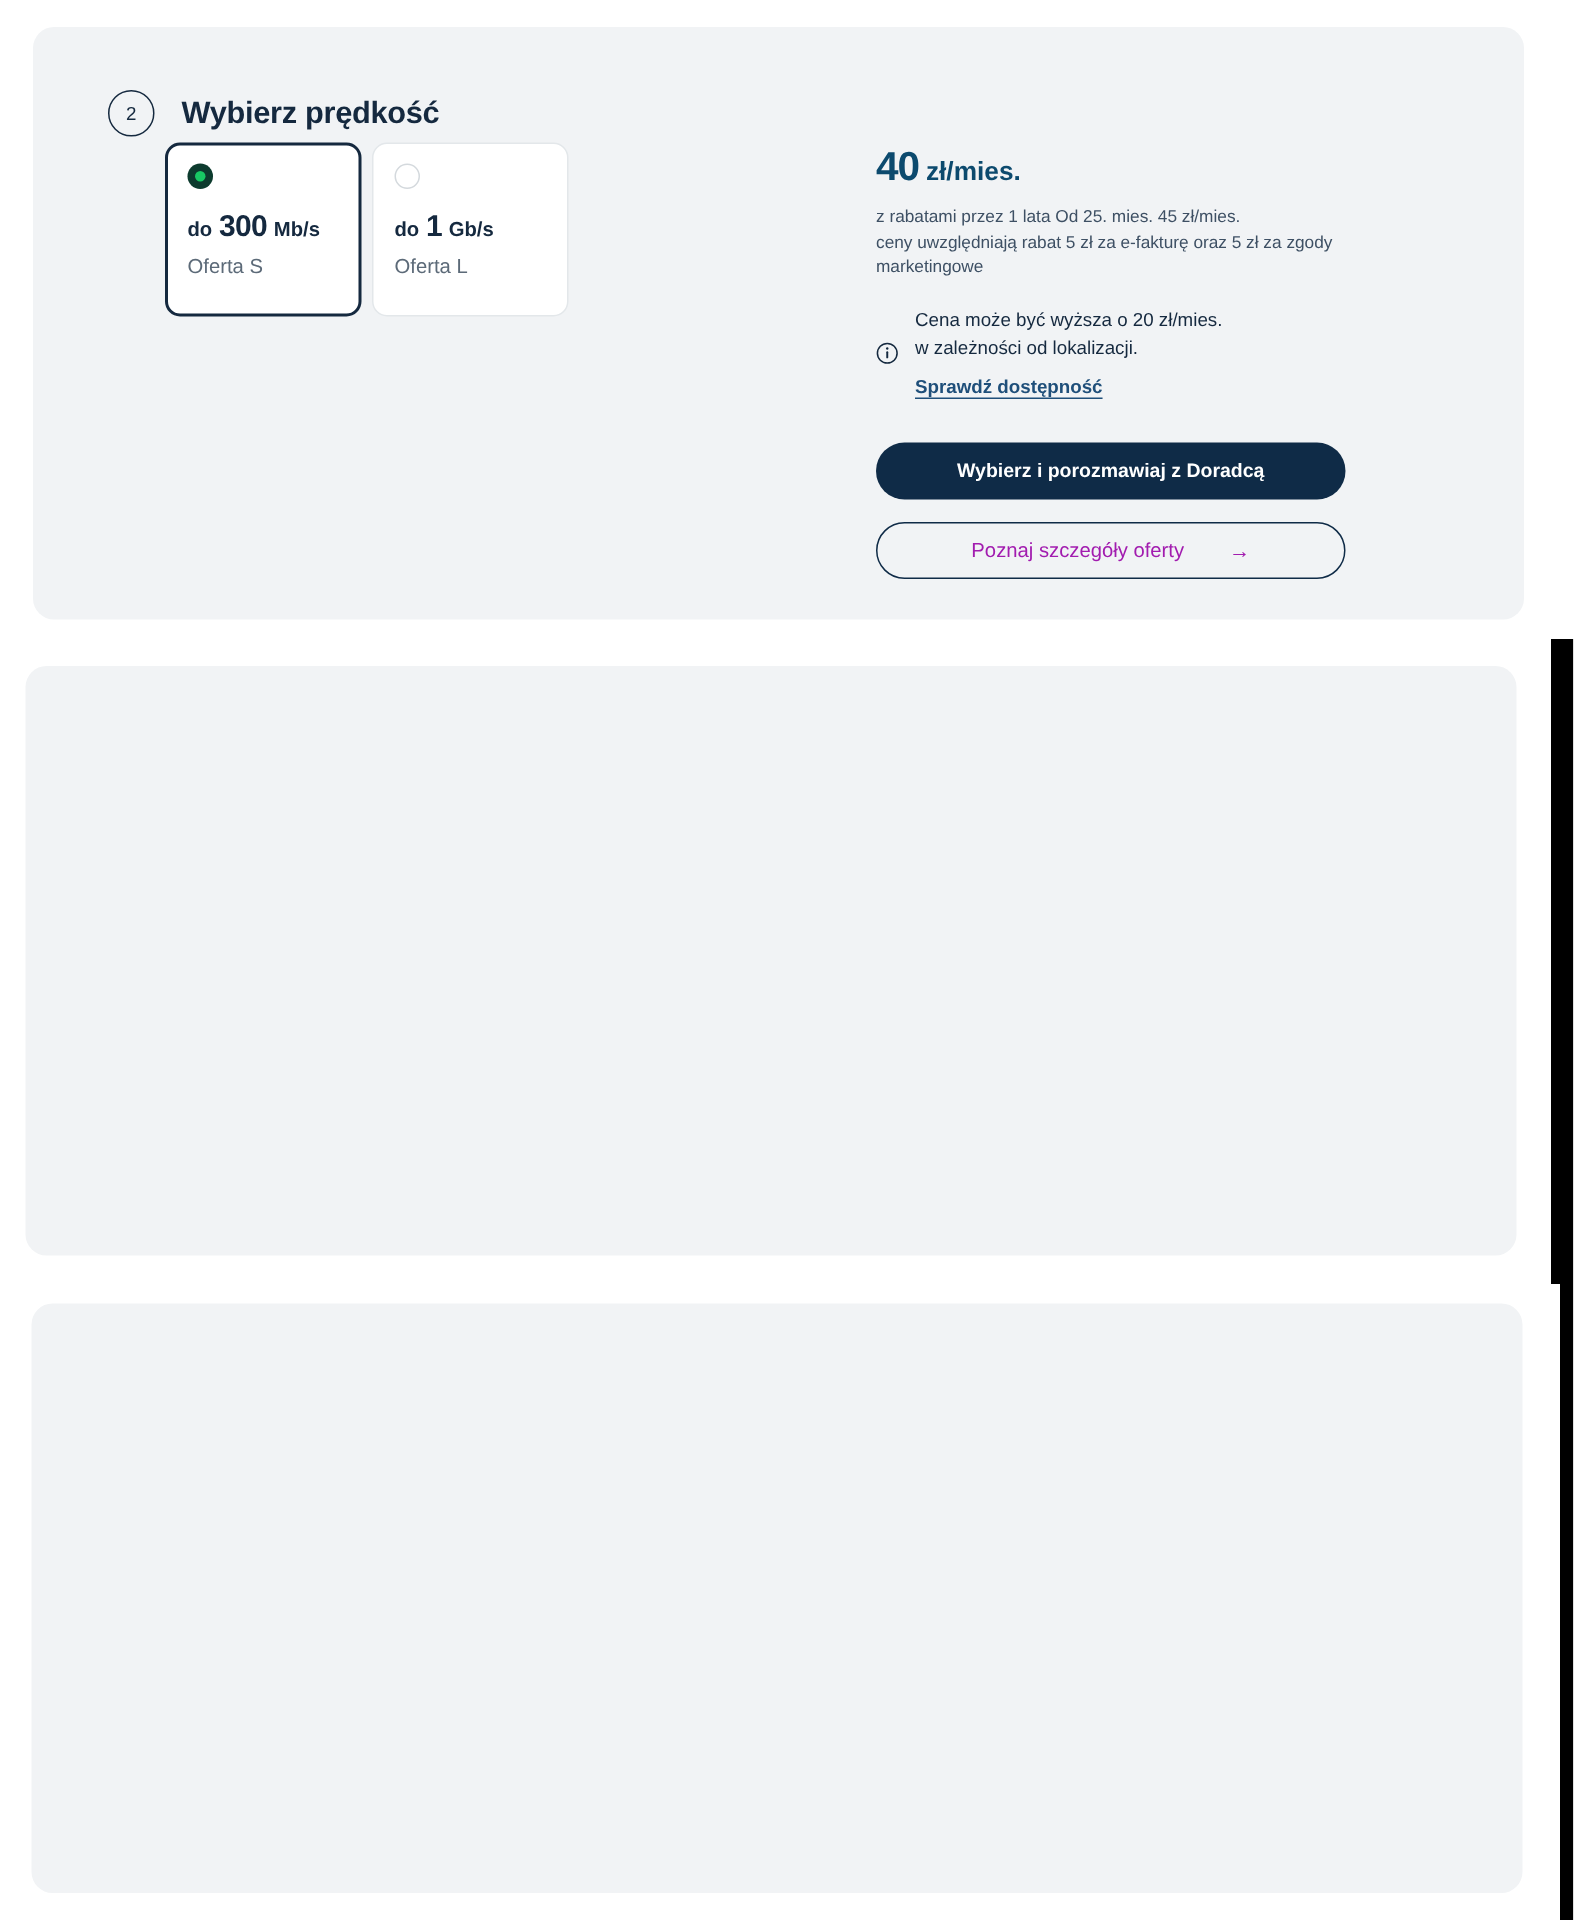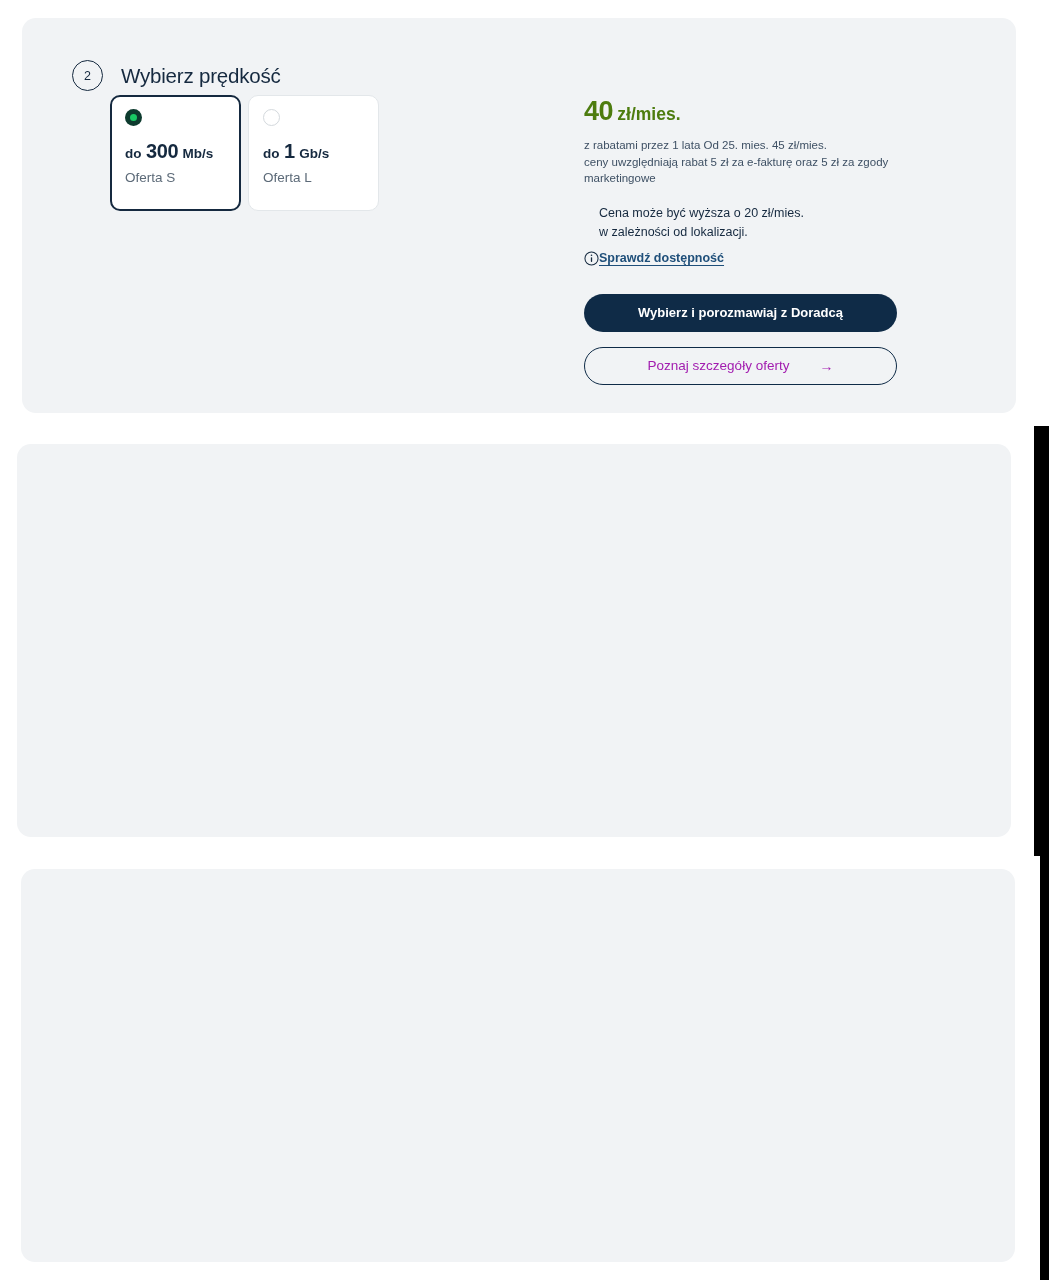--- a/index.html
+++ b/index.html
@@ -52,21 +52,21 @@
     display: flex;
     align-items: center;
     justify-content: center;
     font-size: 12.5px;
     color: #15293f;
     box-sizing: border-box;
     flex: none;
   }
   .panel-title {
     font-size: 20.5px;
-    font-weight: 400;
+    font-weight: 700;
     color: #15293f;
     letter-spacing: -0.2px;
     white-space: nowrap;
   }
 
   
   .cards {
     position: absolute;
     display: flex;
     gap: 7px;
@@ -136,21 +136,21 @@
     font-weight: 700;
     border-radius: 4px;
     padding: 2.5px 6px 3px 6px;
     line-height: 1;
     white-space: nowrap;
   }
 
   
   .details { position: absolute; }
   .price {
-    color: #4d7c0f;
+    color: #0c4a6e;
     font-weight: 700;
     line-height: 1;
     white-space: nowrap;
   }
   .price .price-amount { font-size: 27px; letter-spacing: -0.6px; }
   .price .price-unit   { font-size: 17.5px; }
   .note-1 {
     margin-top: 13px;
     font-size: 11.5px;
     color: #3e5064;
@@ -158,21 +158,22 @@
   }
   .note-2 {
     font-size: 11.5px;
     color: #3e5064;
     line-height: 1.45;
     max-width: 315px;
   }
   .info-block {
     margin-top: 17px;
     display: flex;
-    align-items: flex-end;
+    align-items: center;
+    gap: 11px;
   }
   .info-icon {
     flex: none;
     width: 15px;
     height: 15px;
     margin-top: 1px;
   }
   .info-icon svg { display: block; }
   .info-text {
     font-size: 12.5px;

